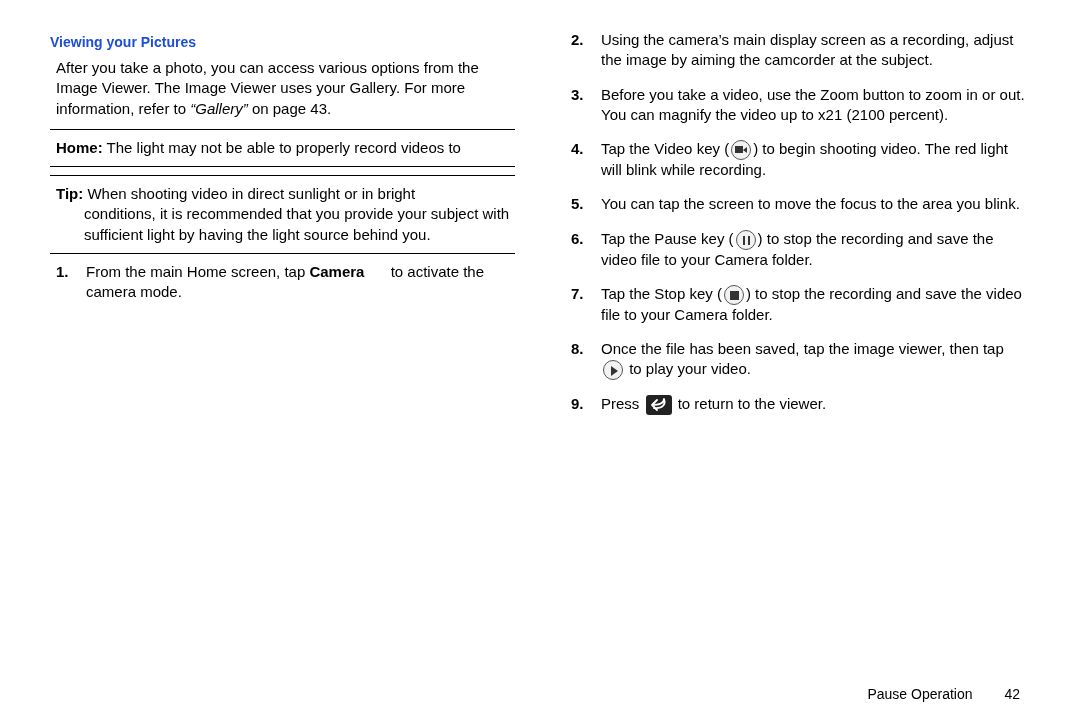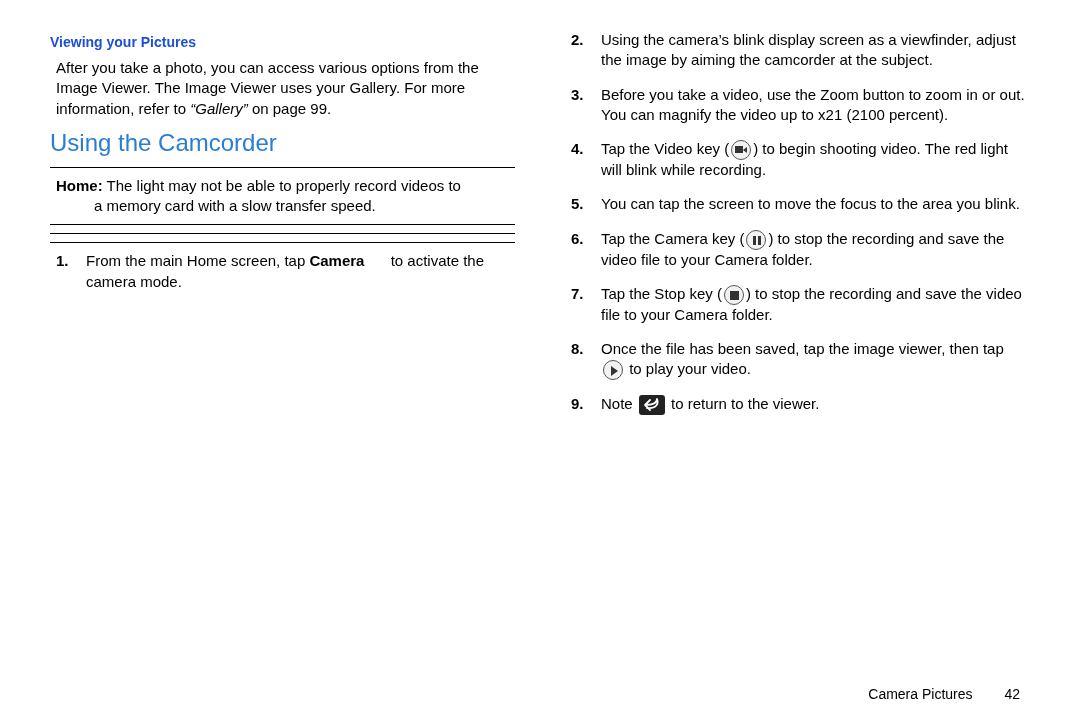--- a/index.html
+++ b/index.html
@@ -137,77 +137,79 @@
     .footer .pg { margin-left: 28px; }
   </style>
 </head>
 <body>
 
 <div class="columns">
   <div class="col">
 
     <div class="h-blue-bold">Viewing your Pictures</div>
     <p class="para">
-      <span>After you take a photo, you can access various options from the Image Viewer. The Image Viewer uses your Gallery. For more information, refer to </span><span class="italic">“Gallery”</span><span>  on page 99.</span>
+      <span>After you take a photo, you can access various options from the Image Viewer. The Image Viewer uses your Gallery. For more information, refer to </span><span class="italic">“Gallery”</span><span>  on page 43.</span>
     </p>
 
-    <div class="h-blue-light">Using the Camcorder</div>
 
     <hr class="rule">
     <div class="note">
       <span class="bold">Home:</span><span> The light may not be able to properly record videos to</span>
-      <span class="note-body">a memory card with a slow transfer speed.</span>
     </div>
     <hr class="rule">
 
 
     <hr class="rule">
+    <div class="tip">
+      <span class="bold">Tip:</span><span> When shooting video in direct sunlight or in bright</span>
+      <span class="tip-body">conditions, it is recommended that you provide your subject with sufficient light by having the light source behind you.</span>
+    </div>
     <hr class="rule">
 
     <ol class="steps">
       <li>
         <span>From the main Home screen, tap </span><span class="bold">Camera</span><span class="icon-placeholder"></span><span> to activate the camera mode.</span>
       </li>
     </ol>
   </div>
 
   <div class="col">
     <ol class="steps startN" style="--start:1">
-      <li>Using the camera’s blink display screen as a viewfinder, adjust the image by aiming the camcorder at the subject.</li>
+      <li>Using the camera’s main display screen as a recording, adjust the image by aiming the camcorder at the subject.</li>
       <li>Before you take a video, use the Zoom button to zoom in or out. You can magnify the video up to x21 (2100 percent).</li>
       <li>
         <span>Tap the Video key (</span><span class="icon">
             <span class="icon-circle video"></span>
           </span><span>) to begin shooting video. The red light will blink while recording.</span>
       </li>
       <li>You can tap the screen to move the focus to the area you blink.</li>
       <li>
-        <span>Tap the Camera key (</span><span class="icon">
+        <span>Tap the Pause key (</span><span class="icon">
             <span class="icon-circle pause"></span>
           </span><span>) to stop the recording and save the video file to your Camera folder.</span>
       </li>
       <li>
         <span>Tap the Stop key (</span><span class="icon">
             <span class="icon-circle stop"></span>
           </span><span>) to stop the recording and save the video file to your Camera folder.</span>
       </li>
       <li>
         <span>Once the file has been saved, tap the image viewer, then tap </span><span class="icon">
             <span class="icon-circle play"></span>
           </span><span> to play your video.</span>
       </li>
       <li>
-        <span>Note </span><span class="icon">
+        <span>Press </span><span class="icon">
             <span class="icon-back">
               <svg width="18" height="16" viewBox="0 0 18 16">
                 <path d="M7 3 L2 8 L7 13 M2 8 C 10 8 14 6 14 2 C 16 7 13 12 4 11" fill="none" stroke="#fff" stroke-width="1.8" stroke-linejoin="round" stroke-linecap="round"></path>
               </svg>
             </span>
           </span><span> to return to the viewer.</span>
       </li>
     </ol>
   </div>
 </div>
 
 <div class="footer">
-  <span>Camera Pictures</span>
+  <span>Pause Operation</span>
   <span class="pg">42</span>
 </div>
 
 </body></html>

